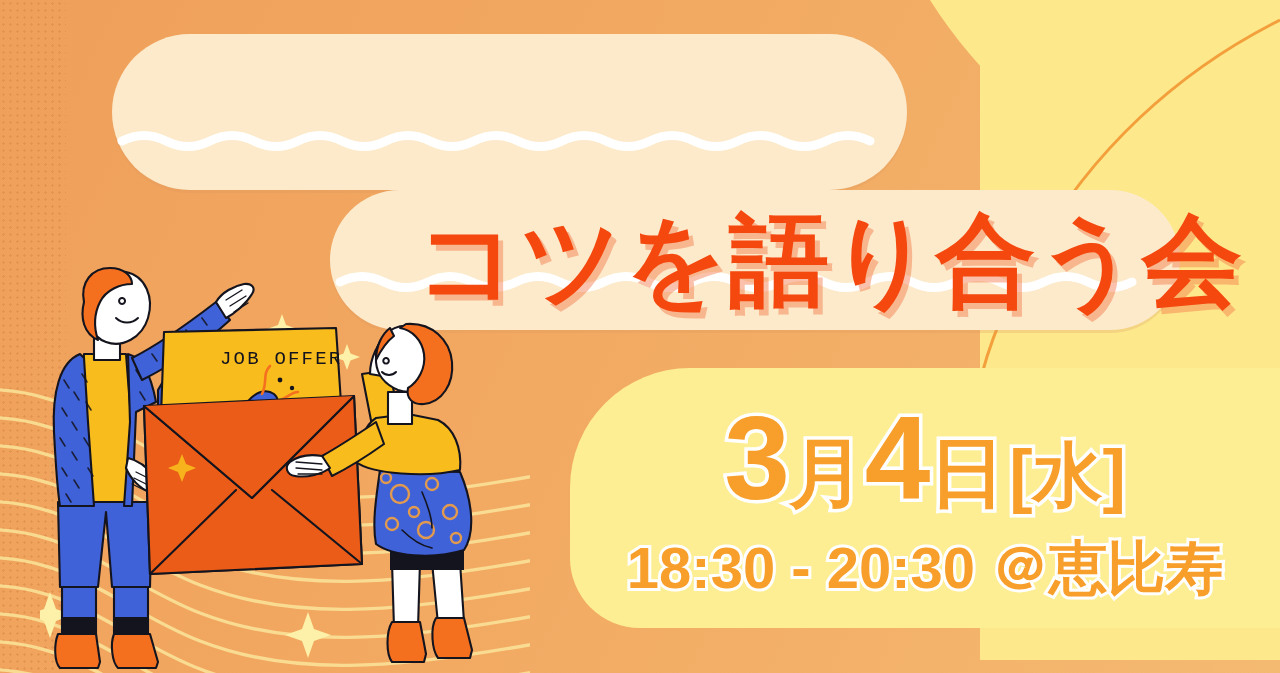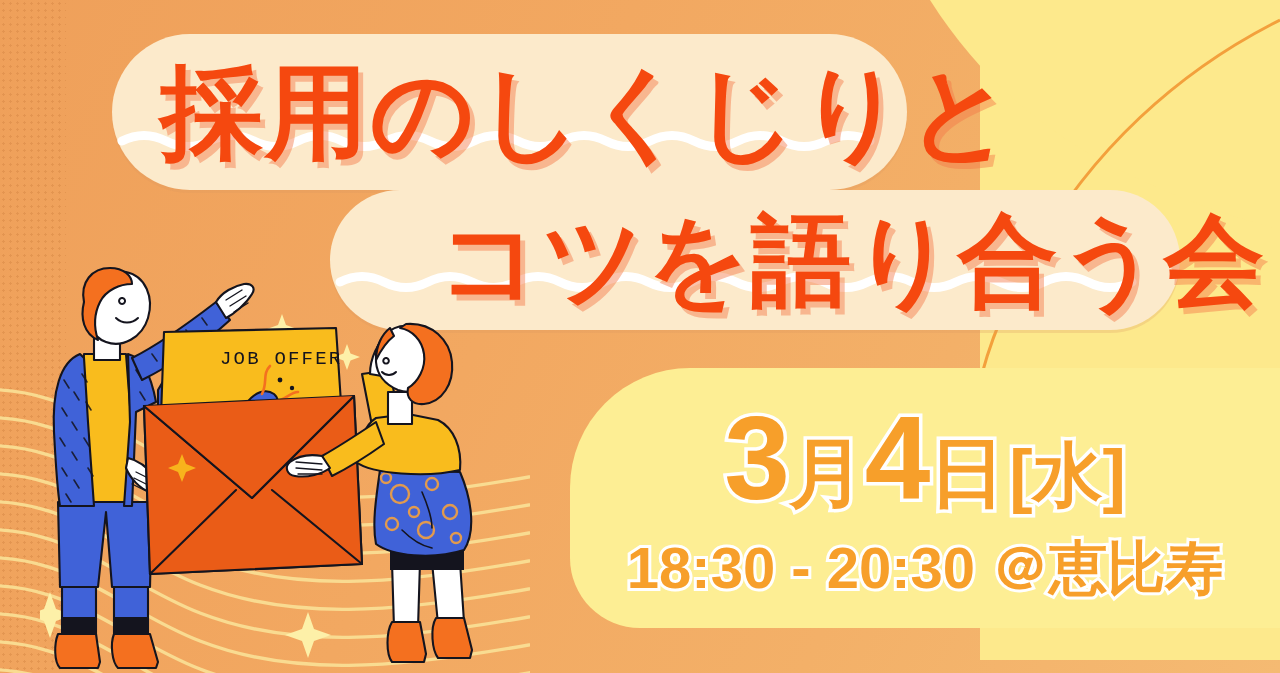--- a/index.html
+++ b/index.html
@@ -56,21 +56,21 @@
   .title-text {
     position:relative;
     color:#f5480f;
     font-weight:bold;
     letter-spacing:.02em;
     white-space:nowrap;
     text-shadow:5px 6px 0 rgba(245,120,72,.45);
     z-index:3;
   }
   #title-line-1 { font-size:103px; line-height:1; }
-  #title-line-2 { font-size:100px; line-height:1;margin-left:22px; }
+  #title-line-2 { font-size:100px; line-height:1; }
 
   
   #date-panel {
     position:absolute;
     left:570px; top:368px; width:710px; height:260px;
     background:#fdee94;
     border-top-left-radius:120px;
     border-bottom-left-radius:70px;
     display:flex; flex-direction:column;
     align-items:center; justify-content:center;
@@ -140,21 +140,20 @@
   </svg>
 
   <svg class="thin-curve" viewBox="0 0 400 430" preserveAspectRatio="none">
     <path d="M400,20 C300,70 210,150 150,260 C110,330 95,390 92,430" fill="none" stroke="#f3a03c" stroke-width="3"></path>
   </svg>
 
   <div class="pill" id="pill-1">
     <svg class="title-wave" id="wave-1" viewBox="0 0 795 26" preserveAspectRatio="none">
       <path d="M10,14 q22,-11 44,0 t44,0 t44,0 t44,0 t44,0 t44,0 t44,0 t44,0 t44,0 t44,0 t44,0 t44,0 t44,0 t44,0 t44,0 t44,0 t44,0" fill="none" stroke="#ffffff" stroke-width="9" stroke-linecap="round"></path>
     </svg>
-    <span class="title-text" id="title-line-1">採用のしくじりと</span>
   </div>
 
   <div class="pill" id="pill-2">
     <svg class="title-wave" id="wave-2" viewBox="0 0 850 26" preserveAspectRatio="none">
       <path d="M10,14 q22,-11 44,0 t44,0 t44,0 t44,0 t44,0 t44,0 t44,0 t44,0 t44,0 t44,0 t44,0 t44,0 t44,0 t44,0 t44,0 t44,0 t44,0 t44,0" fill="none" stroke="#ffffff" stroke-width="9" stroke-linecap="round"></path>
     </svg>
     <span class="title-text" id="title-line-2">コツを語り合う会</span>
   </div>
 
   <div id="date-panel">

